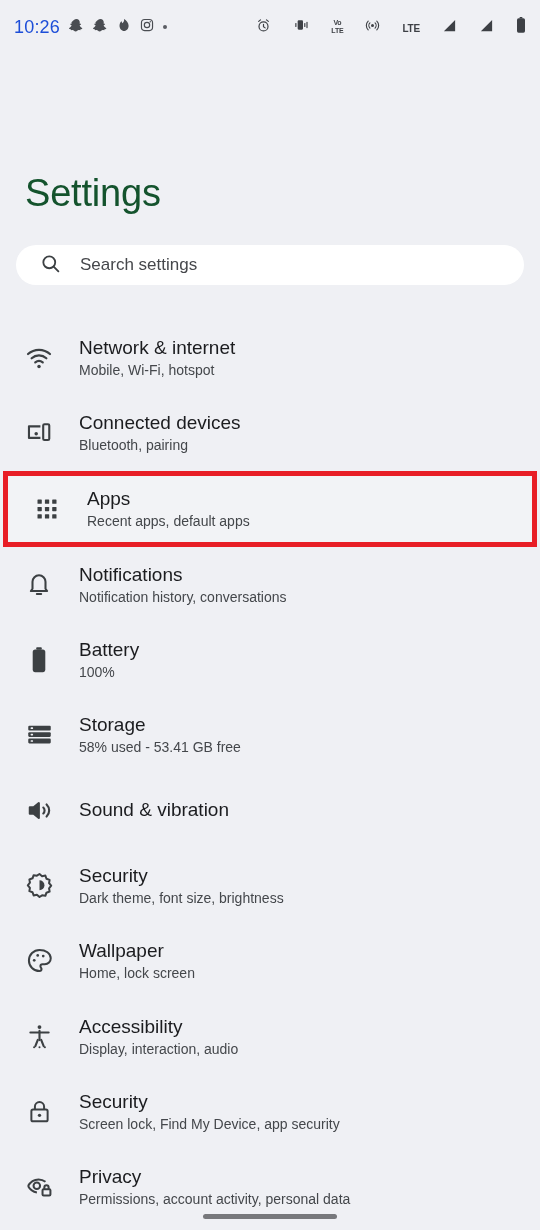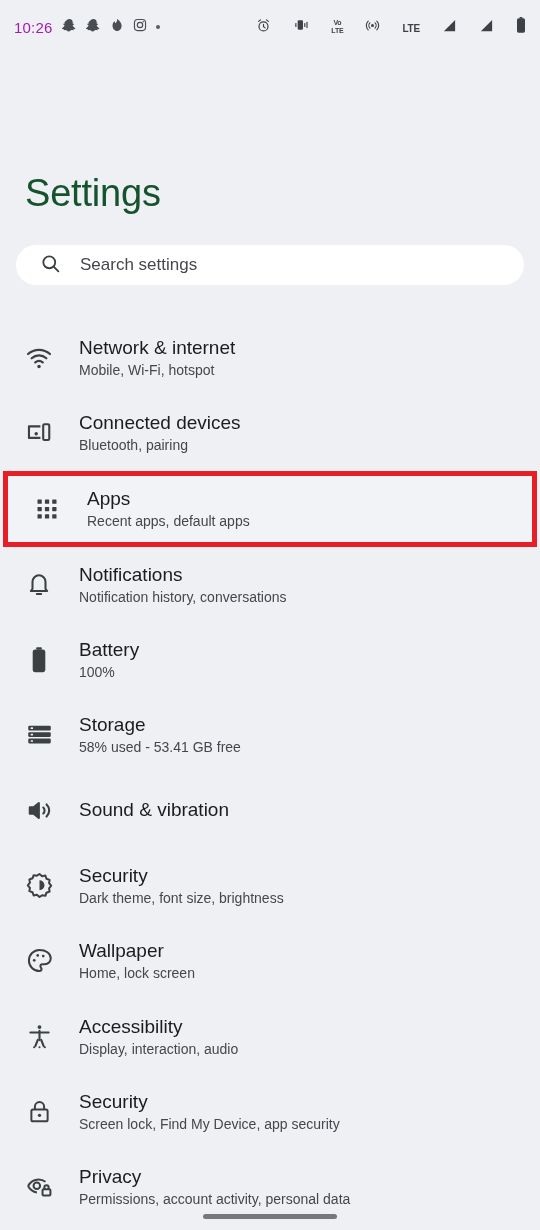--- a/index.html
+++ b/index.html
@@ -26,23 +26,23 @@
     display: flex;
     align-items: center;
     padding: 0 14px 0 14px;
   }
   .status-left {
     display: flex;
     align-items: center;
     gap: 9px;
   }
   .status-time {
-    font-size: 15px;
+    font-size: 18px;
     font-weight: 500;
-    color: #a21caf;
+    color: #1d4ed8;
     letter-spacing: .2px;
   }
   .status-right {
     margin-left: auto;
     display: flex;
     align-items: center;
     gap: 22px;
   }
   .sicon { display: block; }
   .sdot {

